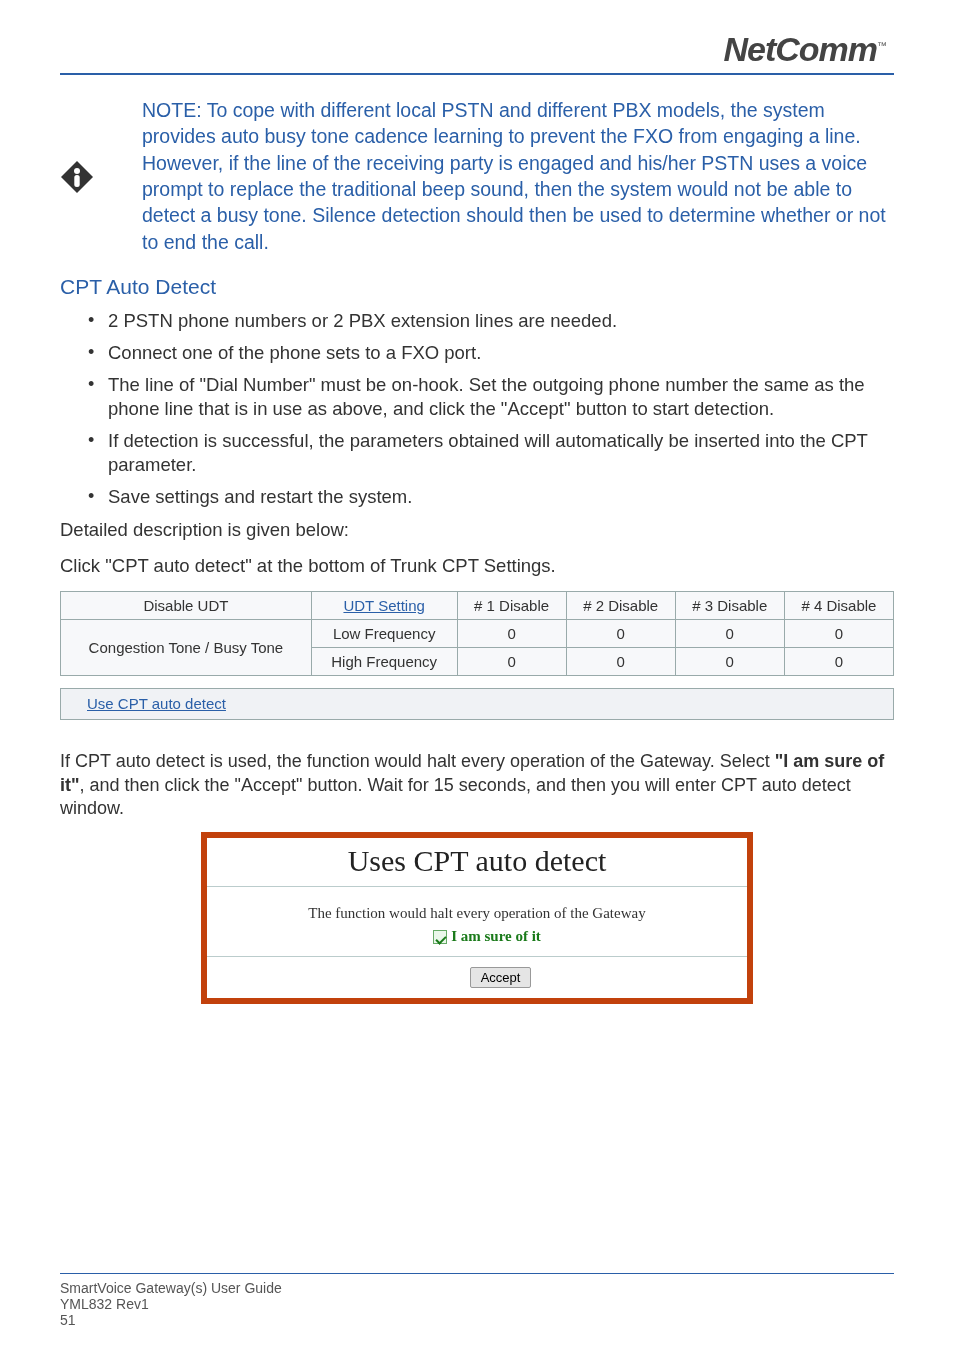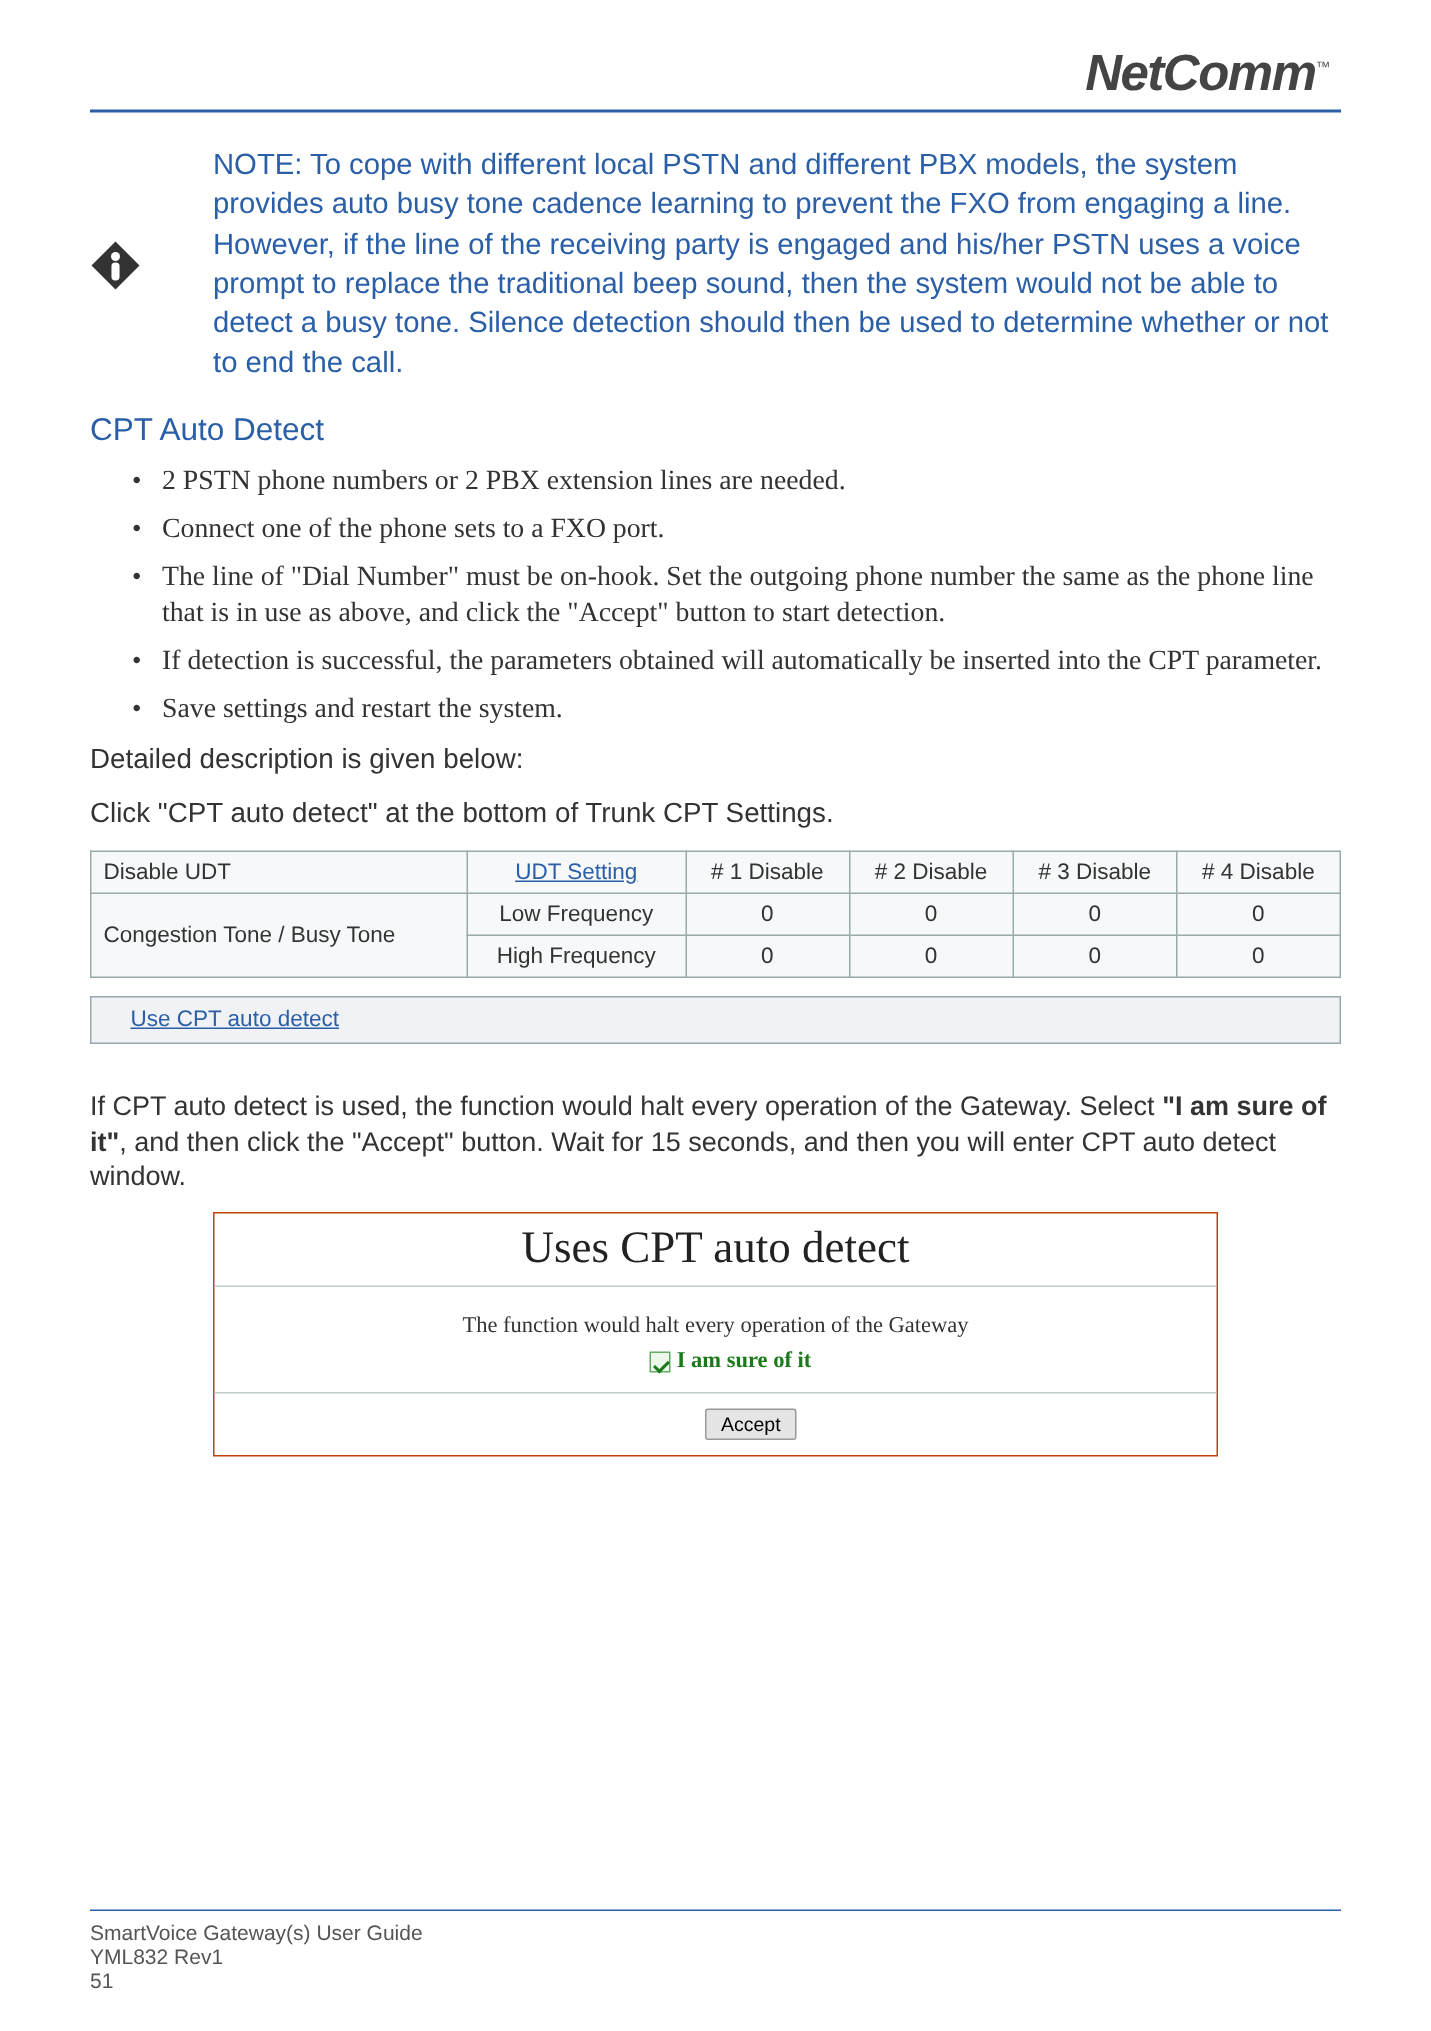--- a/index.html
+++ b/index.html
@@ -56,21 +56,21 @@
     font-family: "Helvetica Neue", Arial, sans-serif;
     font-weight: 300;
     margin-bottom: 10px;
   }
   ul.bullets {
     list-style: none;
     margin: 0 0 10px 28px;
   }
   ul.bullets li {
     position: relative;
-    font-family: Liberation Serif, serif;
+    font-family: Liberation Sans, sans-serif;
     font-weight: 300;
     font-size: 18.5px;
     color: #333;
     line-height: 1.3;
     margin-bottom: 8px;
     padding-left: 20px;
     font-stretch: condensed;
   }
   ul.bullets li::before {
     content: "•";
@@ -96,21 +96,21 @@
     color: #333;
     margin-bottom: 12px;
   }
   .settings-table td, .settings-table th {
     border: 1px solid #9aa;
     padding: 5px 8px;
     text-align: center;
     background: #f7f8fa;
     font-weight: normal;
   }
-  .settings-table .left { text-align: left; }
+  .settings-table .left { text-align: center; }
   .link-blue { color: #2a5fa8; text-decoration: underline; }
   .link-bar {
     border: 1px solid #9aa;
     background: #f0f2f5;
     padding: 6px 26px;
     margin-bottom: 30px;
   }
   .link-bar a { color: #2a5fa8; text-decoration: underline; font-family: Arial, sans-serif; font-size: 15px; }
   .paragraph {
     font-family: "Helvetica Neue", Arial, sans-serif;
@@ -118,22 +118,22 @@
     font-size: 18px;
     color: #333;
     margin-bottom: 12px;
     line-height: 1.3;
     font-stretch: condensed;
   }
   .paragraph .bold { font-weight: 600; }
   
   .panel-wrap {
     margin: 0 auto;
-    width: 670px;
-    border: 1px solid #c2410c;
+    width: 552px;
+    border: 6px solid #c2410c;
     background: #fff;
   }
   .panel-title {
     font-family: "Times New Roman", serif;
     font-size: 30px;
     text-align: center;
     padding: 6px 0 8px 0;
     border-bottom: 1px solid #bcc;
     color: #222;
   }

